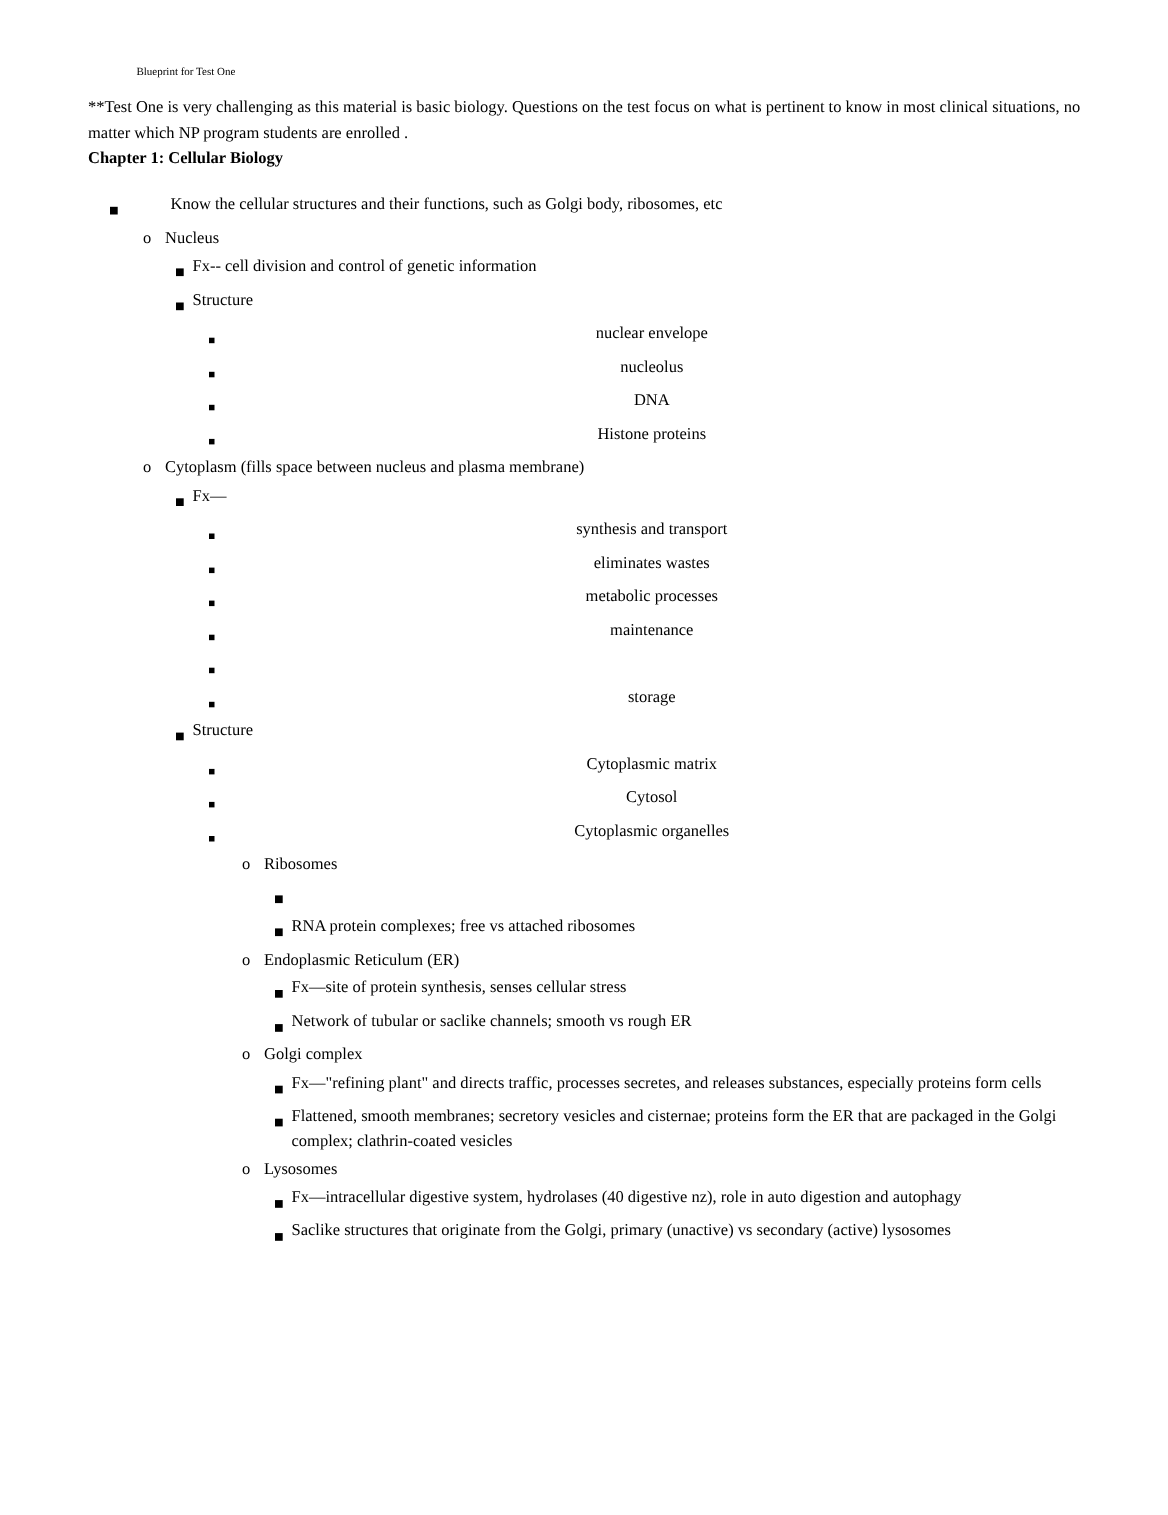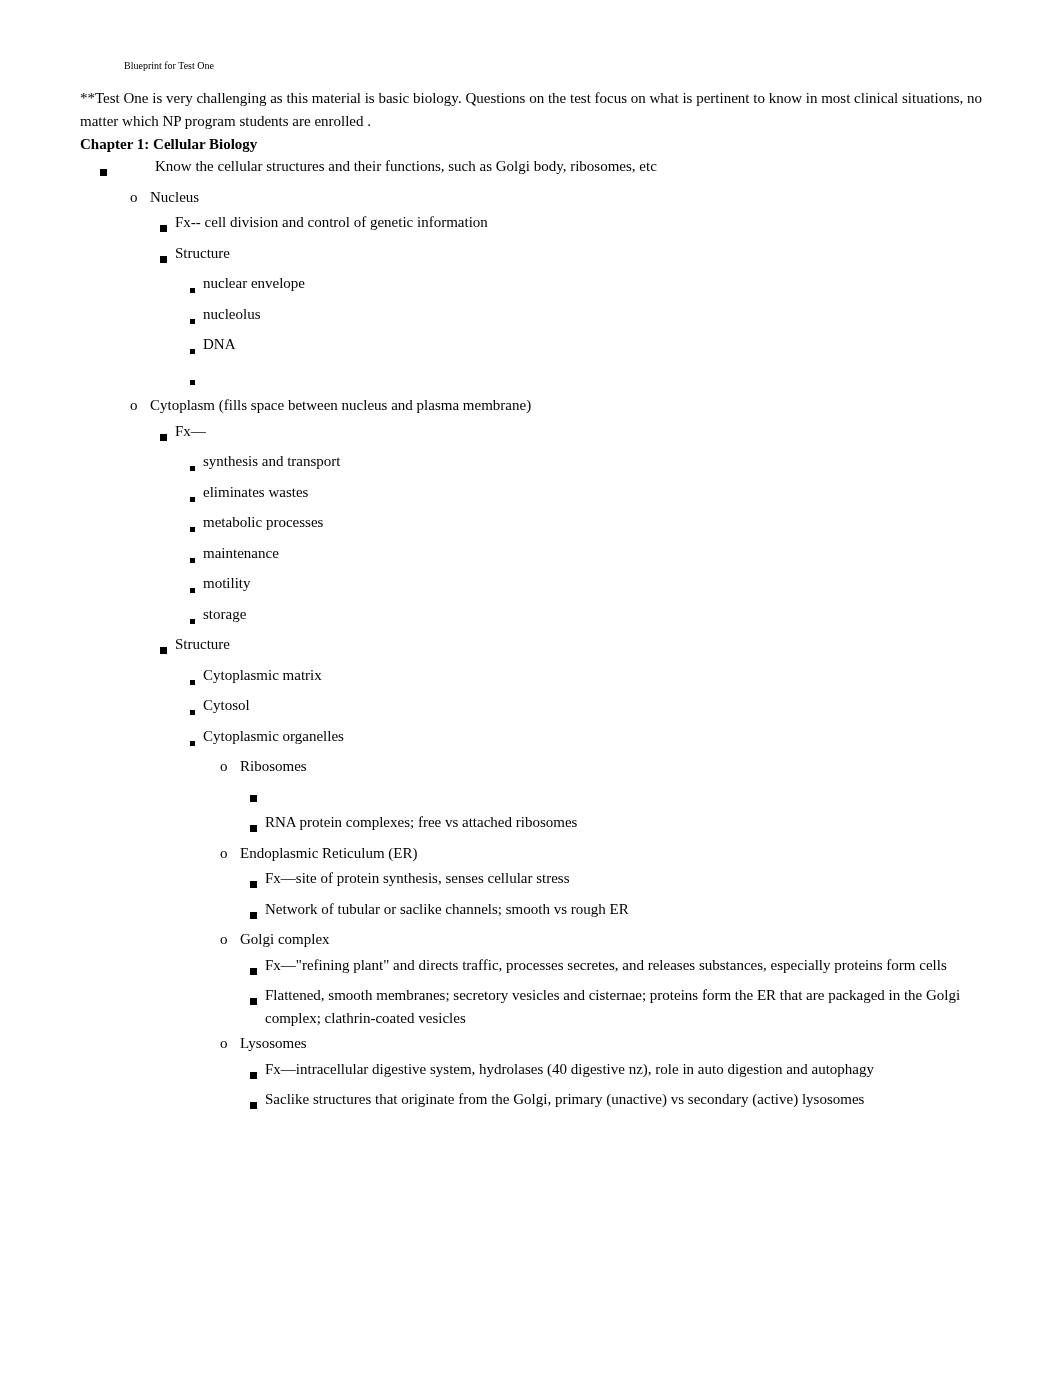--- a/index.html
+++ b/index.html
@@ -30,27 +30,27 @@
 
     .intro-note {
       font-size: 15px;
       margin-bottom: 4px;
       line-height: 1.5;
     }
 
     .chapter-title {
       font-size: 15px;
       font-weight: bold;
-      margin-bottom: 2px;
+      margin-bottom: 22px;
     }
 
     .indent-1 { margin-left: 20px; gap: 40px; }
     .indent-2 { margin-left: 50px; }
     .indent-3 { margin-left: 80px; }
-    .indent-4 { margin-left: 110px; }
+    .indent-4 { margin-left: 110px; text-align: center; }
     .indent-5 { margin-left: 140px; }
     .indent-6 { margin-left: 170px; }
 
     .item-row {
       display: flex;
       align-items: flex-start;
       margin-bottom: 3px;
       font-size: 15px;
       line-height: 1.5;
     }
@@ -119,20 +119,21 @@
   <span class="marker" style="margin-top:5px; margin-right:8px;">
     <span style="display:inline-block;width:5px;height:5px;background:#000;margin-top:3px;"></span>
   </span>
   <span class="content">DNA</span>
 </div>
 
 <div class="item-row indent-4">
   <span class="marker" style="margin-top:5px; margin-right:8px;">
     <span style="display:inline-block;width:5px;height:5px;background:#000;margin-top:3px;"></span>
   </span>
+  <span class="content">Histone proteins</span>
 </div>
 
 <div class="item-row indent-2">
   <span class="marker" style="width:16px; margin-right:4px;">o</span>
   <span class="content">Cytoplasm (fills space between nucleus and plasma membrane)</span>
 </div>
 
 <div class="item-row indent-3">
   <span class="marker" style="margin-top:5px; margin-right:8px;">
     <span style="display:inline-block;width:7px;height:7px;background:#000;margin-top:2px;"></span>
@@ -165,21 +166,20 @@
   <span class="marker" style="margin-top:5px; margin-right:8px;">
     <span style="display:inline-block;width:5px;height:5px;background:#000;margin-top:3px;"></span>
   </span>
   <span class="content">maintenance</span>
 </div>
 
 <div class="item-row indent-4">
   <span class="marker" style="margin-top:5px; margin-right:8px;">
     <span style="display:inline-block;width:5px;height:5px;background:#000;margin-top:3px;"></span>
   </span>
-  <span class="content">motility</span>
 </div>
 
 <div class="item-row indent-4">
   <span class="marker" style="margin-top:5px; margin-right:8px;">
     <span style="display:inline-block;width:5px;height:5px;background:#000;margin-top:3px;"></span>
   </span>
   <span class="content">storage</span>
 </div>
 
 <div class="item-row indent-3">

